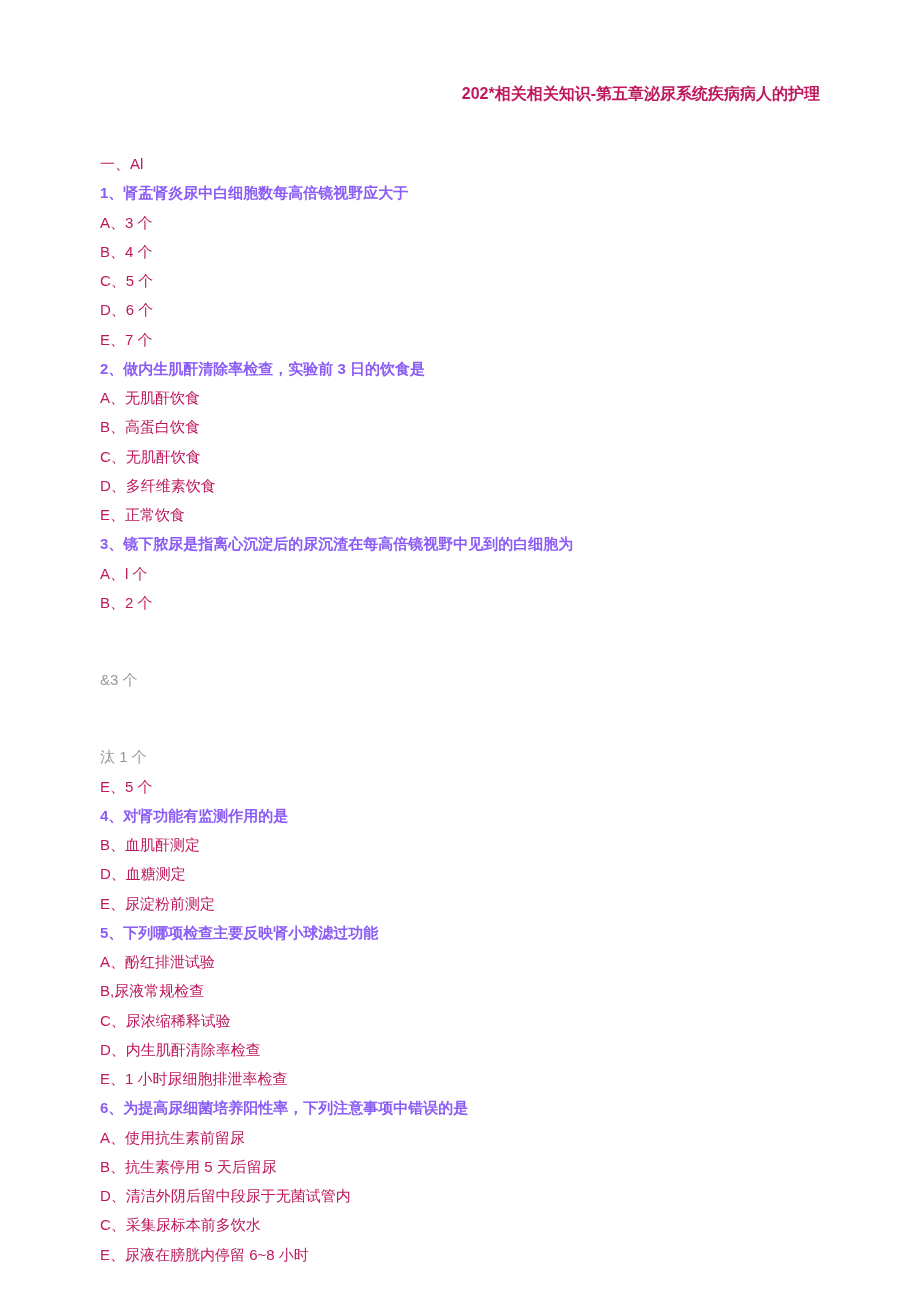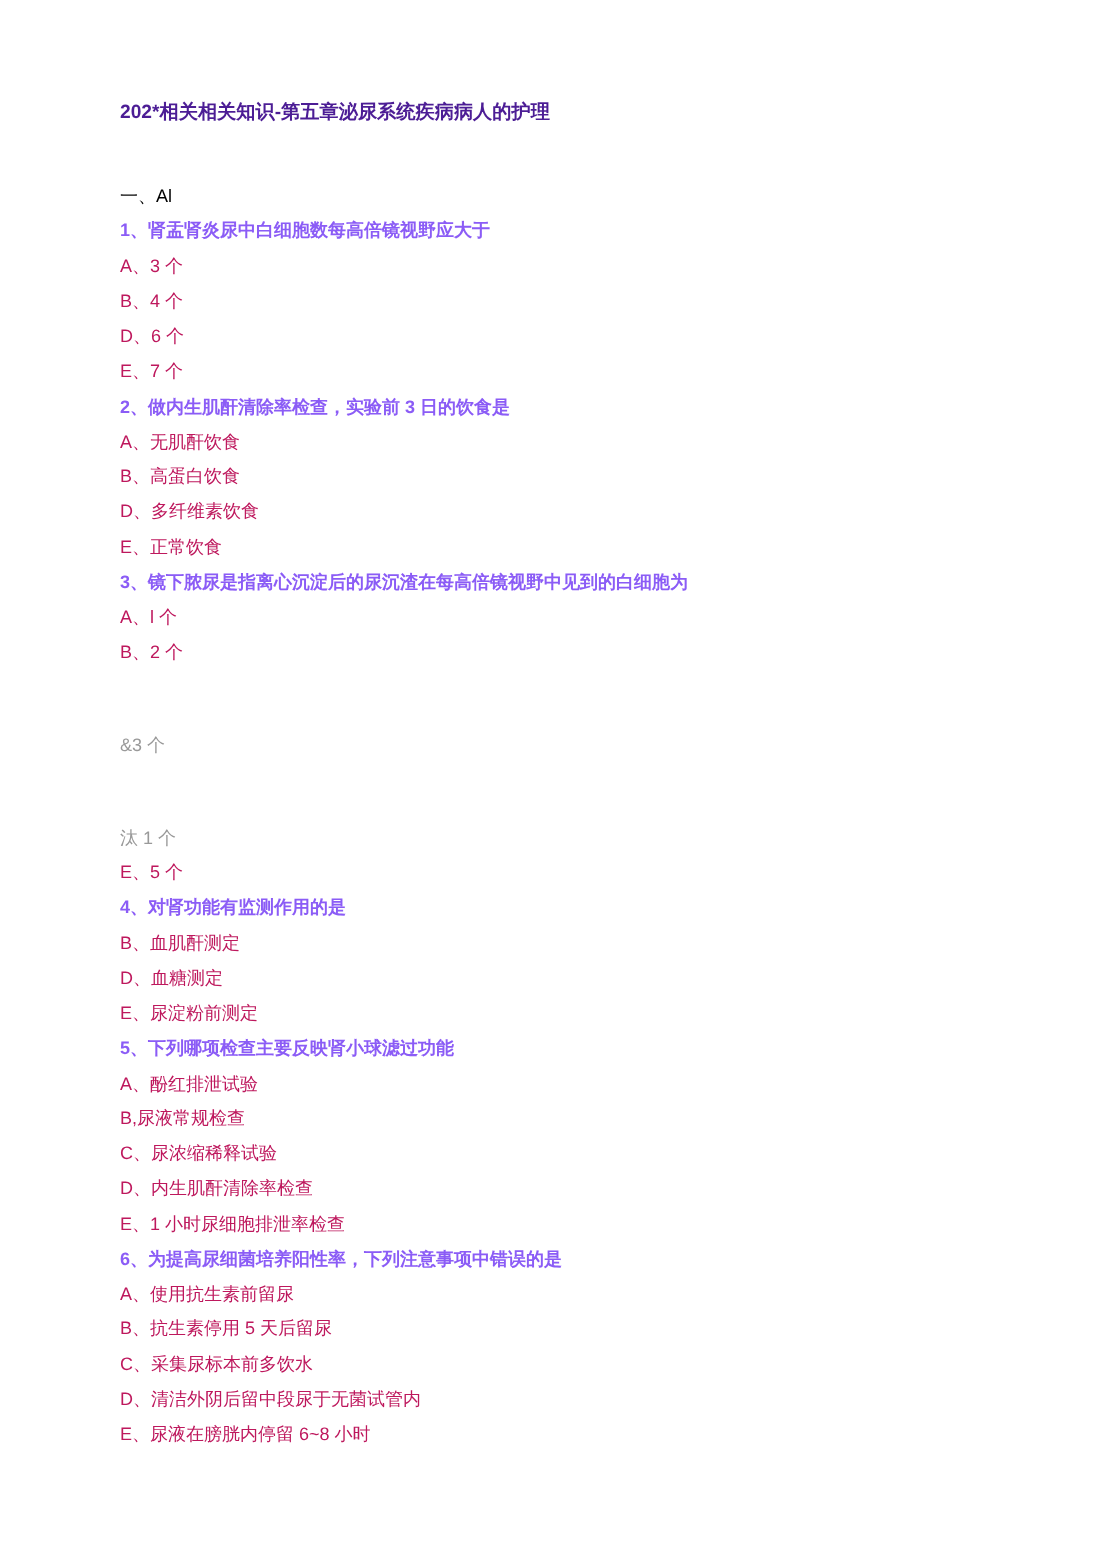--- a/index.html
+++ b/index.html
@@ -7,52 +7,54 @@
     width: 920px;
     min-height: 1302px;
     background: #ffffff;
     font-family: "Microsoft YaHei", SimSun, Arial, sans-serif;
     padding: 78px 100px 40px 100px;
     font-size: 15px;
     line-height: 1.95;
     color: #444;
   }
   .doc-title {
-    text-align: left;
+    text-align: right;
     font-weight: bold;
-    color: #4c1d95;
+    color: #be185d;
     font-size: 16px;
     margin-bottom: 40px;
   }
   .section-label {
-    color: #000000;
+    color: #be185d;
   }
   .q-stem {
     font-weight: bold;
     color: #8b5cf6;
   }
   .opt { color: #be185d; }
   .opt-gray { color: #999; margin-top: 48px; }
 </style>
 </head>
 <body>
 
 <div class="doc-title">202*相关相关知识-第五章泌尿系统疾病病人的护理</div>
 
 <div class="section-label">一、Al</div>
 
 <div id="questions-container">
     <div class="q-stem">1、肾盂肾炎尿中白细胞数每高倍镜视野应大于</div>
     <div class="opt">A、3 个</div>
     <div class="opt">B、4 个</div>
+    <div class="opt">C、5 个</div>
     <div class="opt">D、6 个</div>
     <div class="opt">E、7 个</div>
     <div class="q-stem">2、做内生肌酐清除率检查，实验前 3 日的饮食是</div>
     <div class="opt">A、无肌酐饮食</div>
     <div class="opt">B、高蛋白饮食</div>
+    <div class="opt">C、无肌酐饮食</div>
     <div class="opt">D、多纤维素饮食</div>
     <div class="opt">E、正常饮食</div>
     <div class="q-stem">3、镜下脓尿是指离心沉淀后的尿沉渣在每高倍镜视野中见到的白细胞为</div>
     <div class="opt">A、l 个</div>
     <div class="opt">B、2 个</div>
     <div class="opt opt-gray">&amp;3 个</div>
     <div class="opt opt-gray">汰 1 个</div>
     <div class="opt">E、5 个</div>
     <div class="q-stem">4、对肾功能有监测作用的是</div>
     <div class="opt">B、血肌酐测定</div>
@@ -60,16 +62,16 @@
     <div class="opt">E、尿淀粉前测定</div>
     <div class="q-stem">5、下列哪项检查主要反映肾小球滤过功能</div>
     <div class="opt">A、酚红排泄试验</div>
     <div class="opt">B,尿液常规检查</div>
     <div class="opt">C、尿浓缩稀释试验</div>
     <div class="opt">D、内生肌酐清除率检查</div>
     <div class="opt">E、1 小时尿细胞排泄率检查</div>
     <div class="q-stem">6、为提高尿细菌培养阳性率，下列注意事项中错误的是</div>
     <div class="opt">A、使用抗生素前留尿</div>
     <div class="opt">B、抗生素停用 5 天后留尿</div>
+    <div class="opt">D、清洁外阴后留中段尿于无菌试管内</div>
     <div class="opt">C、采集尿标本前多饮水</div>
-    <div class="opt">D、清洁外阴后留中段尿于无菌试管内</div>
     <div class="opt">E、尿液在膀胱内停留 6~8 小时</div>
   </div>
 
 </body></html>

